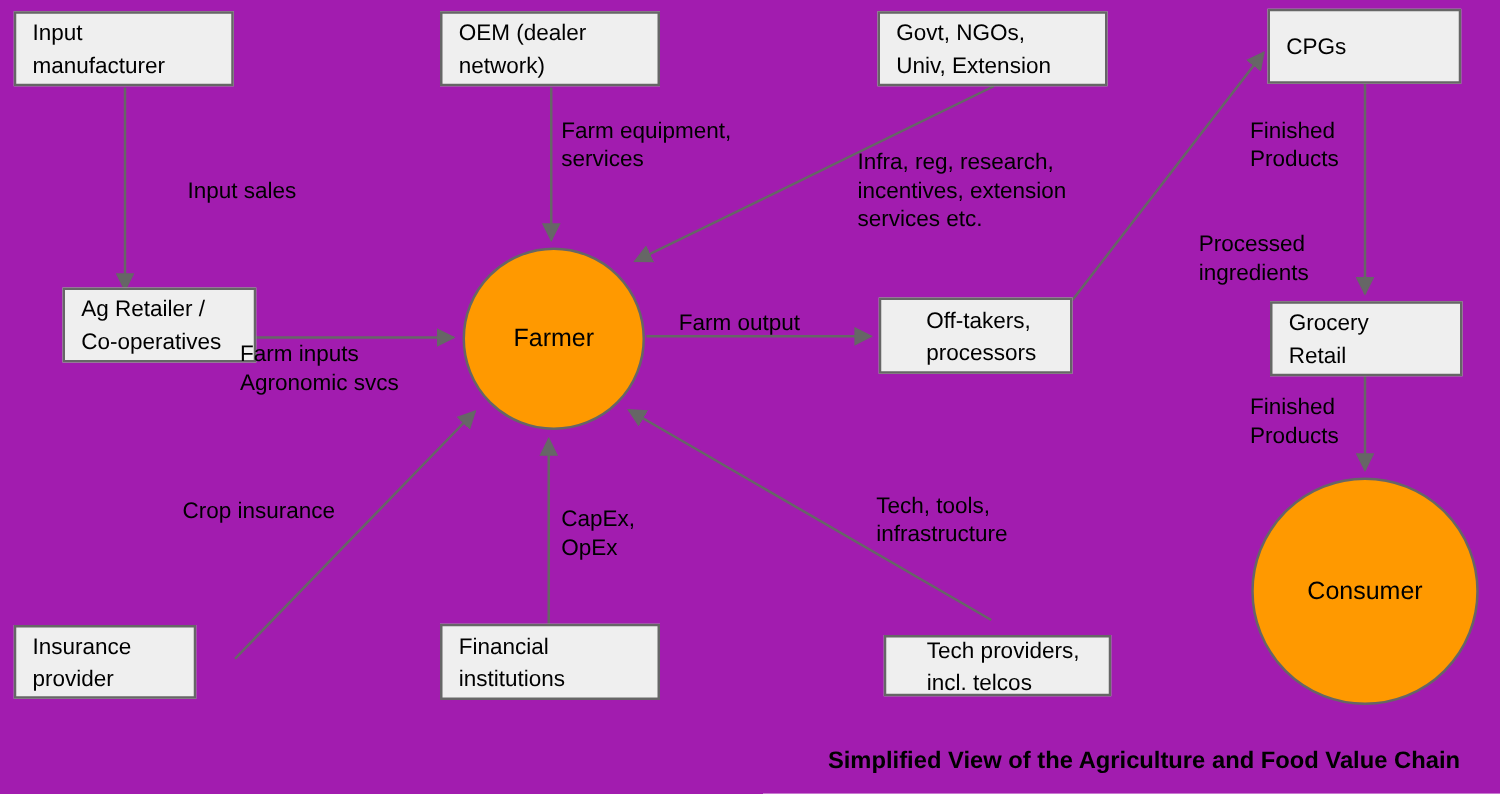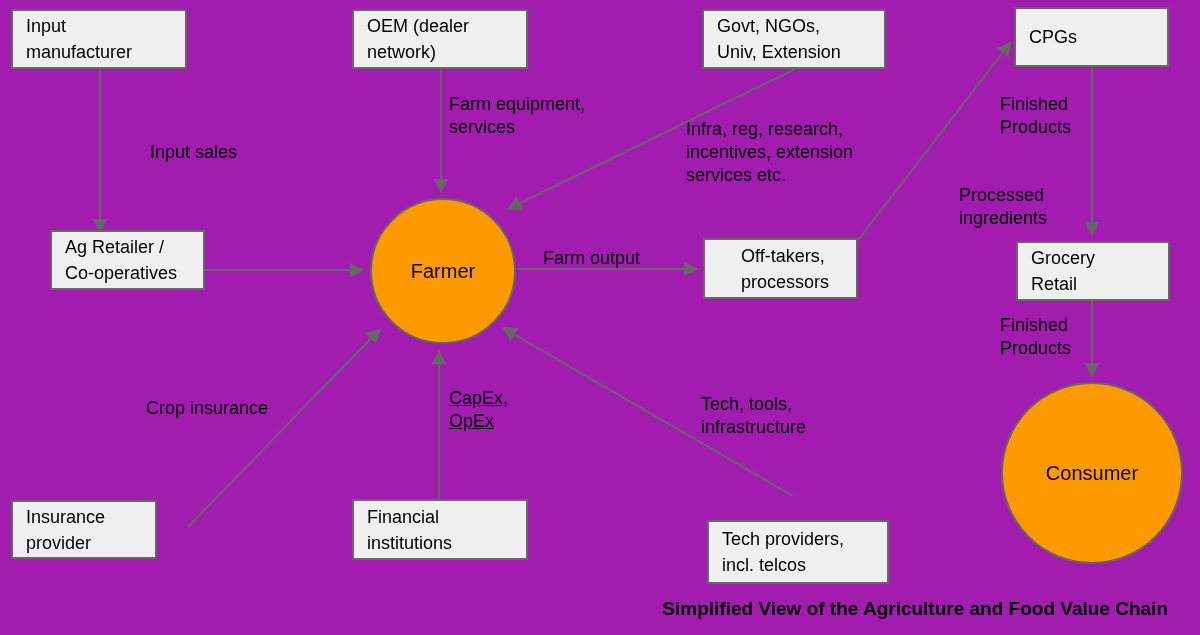--- a/index.html
+++ b/index.html
@@ -125,21 +125,21 @@
 Retail</span>
   </div>
   <div class="box" style="left:11px; top:500px; width:146px; height:59px;">
     <span>Insurance
 provider</span>
   </div>
   <div class="box" style="left:352px; top:499px; width:176px; height:61px;">
     <span>Financial
 institutions</span>
   </div>
-  <div class="box" style="left:707px; top:520px; width:182px; height:64px;">
+  <div class="box" style="left:707px; top:508px; width:182px; height:49px;justify-content:center;">
     <span>Tech providers,
 incl. telcos</span>
   </div>
 
   <div class="circle" style="left:370px; top:198px; width:146px; height:146px;">
     <span>Farmer</span>
   </div>
   <div class="circle" style="left:1001px; top:382px; width:182px; height:182px;">
     <span>Consumer</span>
   </div>
@@ -147,23 +147,25 @@
   <div class="elabel" style="left:110px; top:141px;margin-left:40px;">Input sales</div>
   <div class="elabel" style="left:449px; top:93px;">Farm equipment,
 services</div>
   <div class="elabel" style="left:686px; top:118px;">Infra, reg, research,
 incentives, extension
 services etc.</div>
   <div class="elabel" style="left:1000px; top:93px;">Finished
 Products</div>
   <div class="elabel" style="left:959px; top:184px;">Processed
 ingredients</div>
+  <div class="elabel" style="left:192px; top:272px;">Farm inputs
+Agronomic svcs</div>
   <div class="elabel" style="left:543px; top:247px;">Farm output</div>
   <div class="elabel" style="left:146px; top:397px;">Crop insurance</div>
-  <div class="elabel" style="left:449px; top:387px;text-decoration:underline;">CapEx,
+  <div class="elabel" style="left:449px; top:404px;">CapEx,
 OpEx</div>
   <div class="elabel" style="left:701px; top:393px;">Tech, tools,
 infrastructure</div>
   <div class="elabel" style="left:1000px; top:314px;">Finished
 Products</div>
 
   <div class="diagram-title">Simplified View of the Agriculture and Food Value Chain</div>
 
 </div>
 

